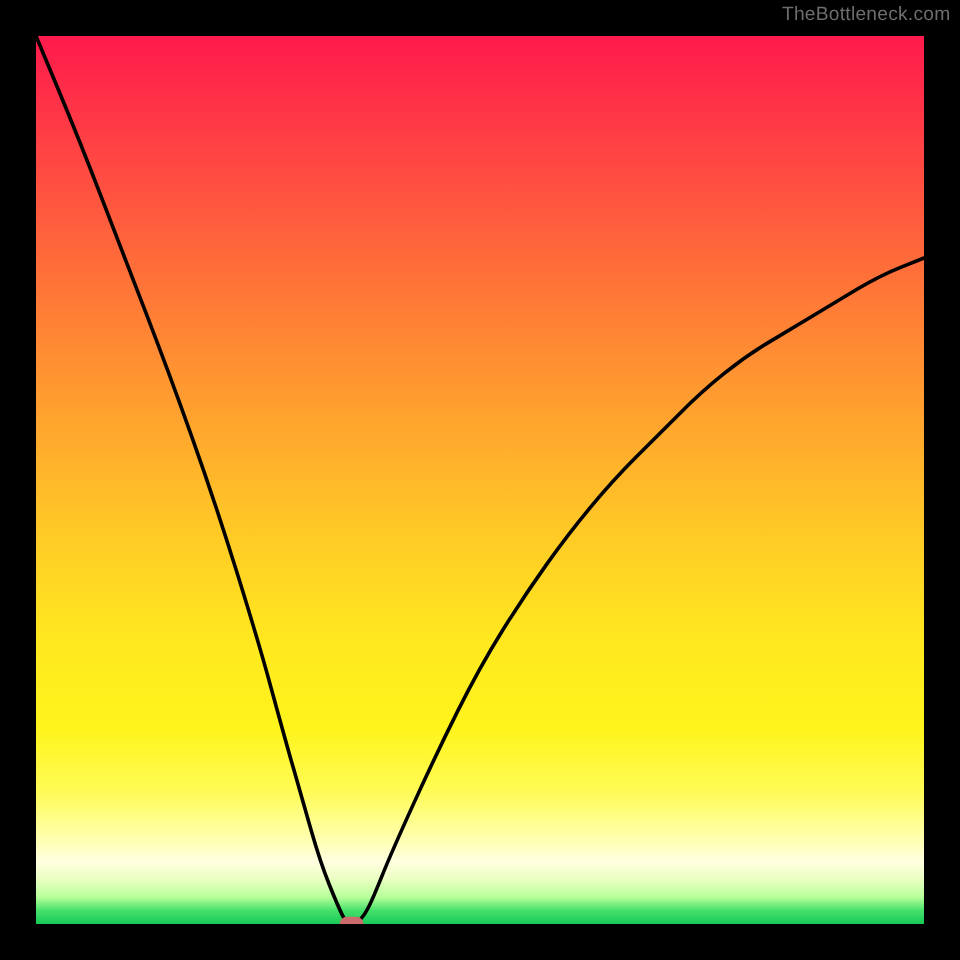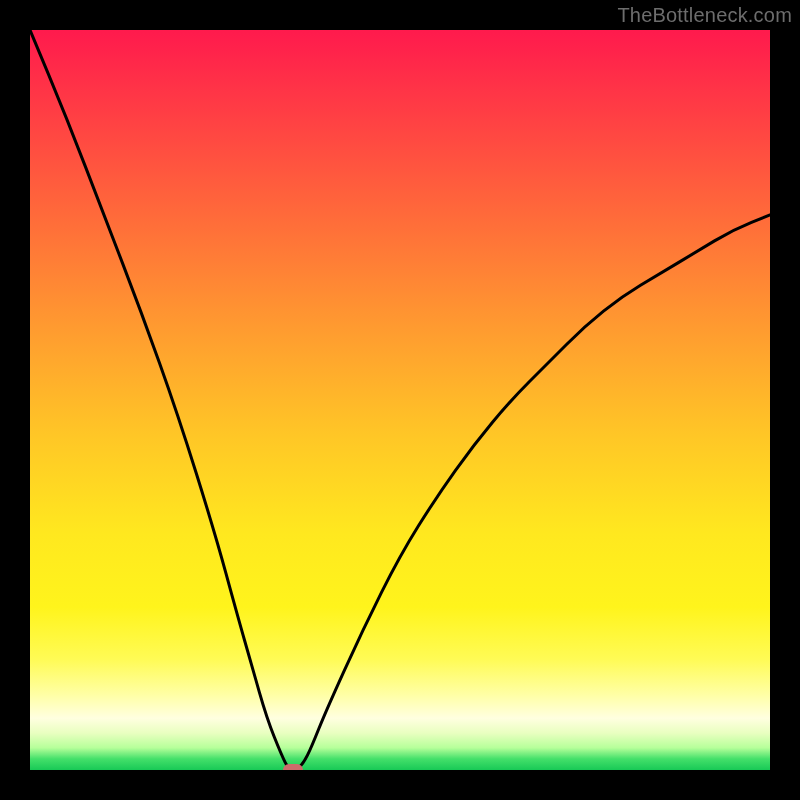--- a/index.html
+++ b/index.html
@@ -50,21 +50,21 @@
       #b6ff9a 97%,
       #44e06a 98.5%,
       #18c956 100%
     );
   }
   .watermark {
     position: absolute;
     top: 4px;
     right: 8px;
     font-family: Arial, Helvetica, sans-serif;
-    font-size: 20px;
+    font-size: 16px;
     color: #6d6d6d;
     letter-spacing: 0.2px;
     user-select: none;
   }
   svg.curve {
     position: absolute;
     left: 0;
     top: 0;
     width: 100%;
     height: 100%;

